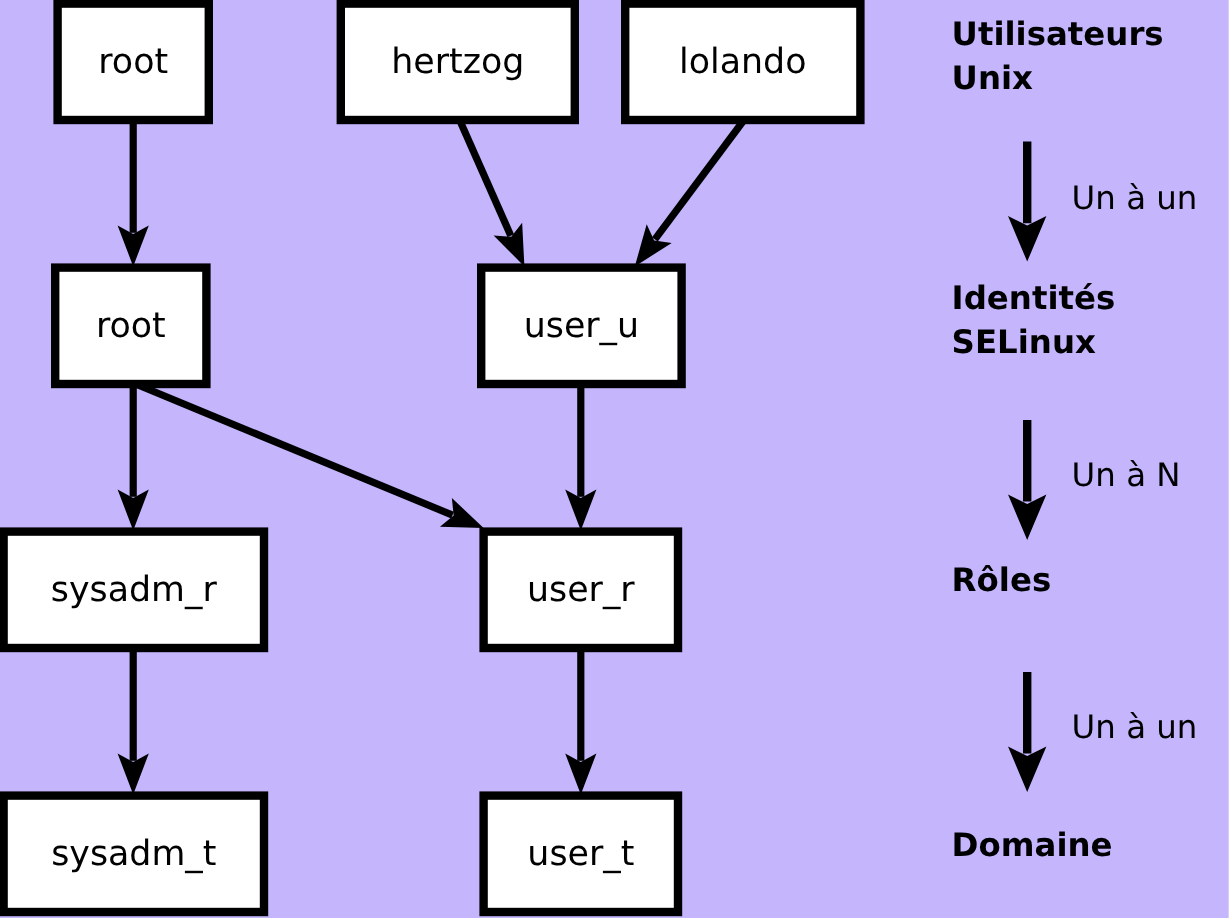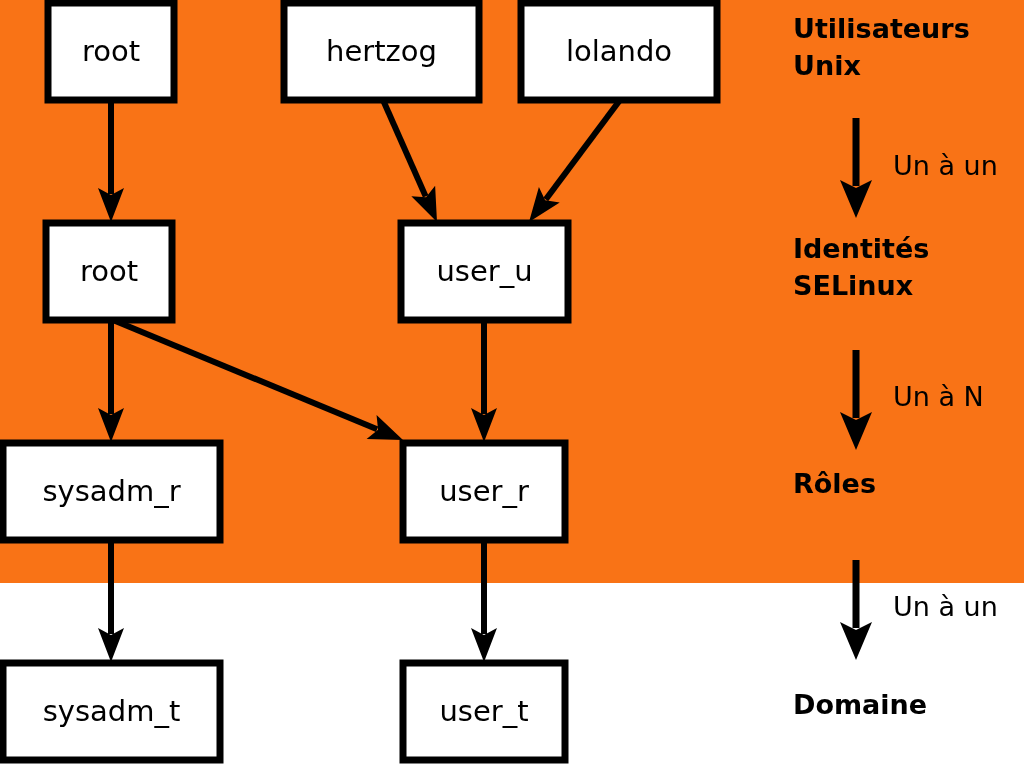--- a/index.html
+++ b/index.html
@@ -9,22 +9,22 @@
   }
   body {
     width: 1024px;
     height: 765px;
     font-family: "DejaVu Sans", sans-serif;
     overflow: hidden;
   }
   #diagram-root {
     position: relative;
     width: 1024px;
-    height: 583px;
-    background: #f97316;
+    height: 765px;
+    background: #c4b5fd;
   }
   svg.canvas {
     position: absolute;
     left: 0;
     top: 0;
     width: 1024px;
     height: 765px;
     display: block;
   }
   .node-rect {

